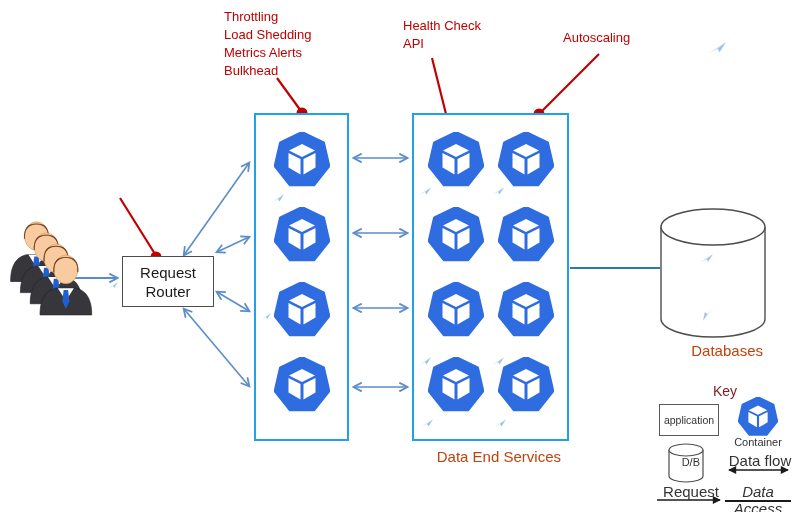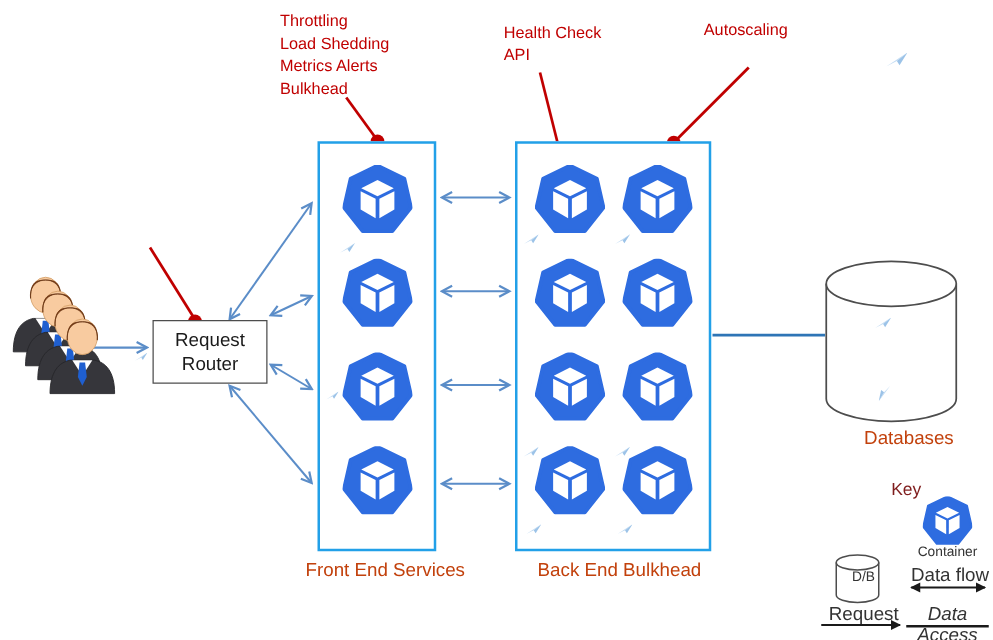--- a/index.html
+++ b/index.html
@@ -132,21 +132,21 @@
     <line x1="657" y1="500" x2="720" y2="500" stroke="#1A1A1A" stroke-width="1.7" marker-end="url(#triK)"></line>
     <line x1="725" y1="501" x2="791" y2="501" stroke="#1A1A1A" stroke-width="1.9"></line>
   </svg>
 
   <div class="annot" style="left:208px;top:8px;margin-left:16px;">Throttling
 Load Shedding
 Metrics Alerts
 Bulkhead</div>
   <div class="annot" style="left:403px;top:17px;">Health Check
 API</div>
-  <div class="annot" style="left:563px;top:15px;">Autoscaling</div>
+  <div class="annot" style="left:563px;top:29px;">Autoscaling</div>
 
   <div class="people">
     <svg viewBox="0 0 100 119">
       <use href="#person-sym" x="0" y="0" width="64" height="80"></use>
       <use href="#person-sym" x="11" y="12.5" width="64" height="80"></use>
       <use href="#person-sym" x="22" y="25" width="64" height="80"></use>
       <use href="#person-sym" x="33" y="37.5" width="64" height="80"></use>
     </svg>
   </div>
 
@@ -168,21 +168,20 @@
         <svg viewBox="0 0 56 56">
           <use href="#k8s-sym"></use>
         </svg>
       </div>
       <div class="k8s">
         <svg viewBox="0 0 56 56">
           <use href="#k8s-sym"></use>
         </svg>
       </div>
     </div>
-  <div class="node-label" style="left:231px;top:448px;width:141px;">Front End Services</div>
 
   <div class="svc-box" id="be-box">
       <div class="k8s">
         <svg viewBox="0 0 56 56">
           <use href="#k8s-sym"></use>
         </svg>
       </div>
       <div class="k8s">
         <svg viewBox="0 0 56 56">
           <use href="#k8s-sym"></use>
@@ -212,30 +211,33 @@
         <svg viewBox="0 0 56 56">
           <use href="#k8s-sym"></use>
         </svg>
       </div>
       <div class="k8s">
         <svg viewBox="0 0 56 56">
           <use href="#k8s-sym"></use>
         </svg>
       </div>
     </div>
-  <div class="node-label" style="left:420px;top:448px;width:141px;">Back End Bulkhead</div>
+  <div class="node-label" style="left:420px;top:448px;width:141px;">Data End Services</div>
 
   <div class="db-big">
     <svg viewBox="0 0 108 132">
         <use href="#db-sym"></use>
       </svg>
   </div>
   <div class="node-label" style="left:662px;top:342px;width:101px;">Databases</div>
 
   <div class="key-title">Key</div>
+  <div class="key-app">
+    <span>application</span>
+  </div>
   <div class="key-k8s">
     <svg viewBox="0 0 56 56">
         <use href="#k8s-sym"></use>
       </svg>
   </div>
   <div class="key-container-label">Container</div>
   <div class="key-db">
     <svg viewBox="0 0 36 42">
       <path d="M1,8 v26 a17,6 0 0 0 34,0 v-26" fill="#fff" stroke="#4d4d4d" stroke-width="1.2"></path>
       <ellipse cx="18" cy="8" rx="17" ry="6" fill="#fff" stroke="#4d4d4d" stroke-width="1.2"></ellipse>

